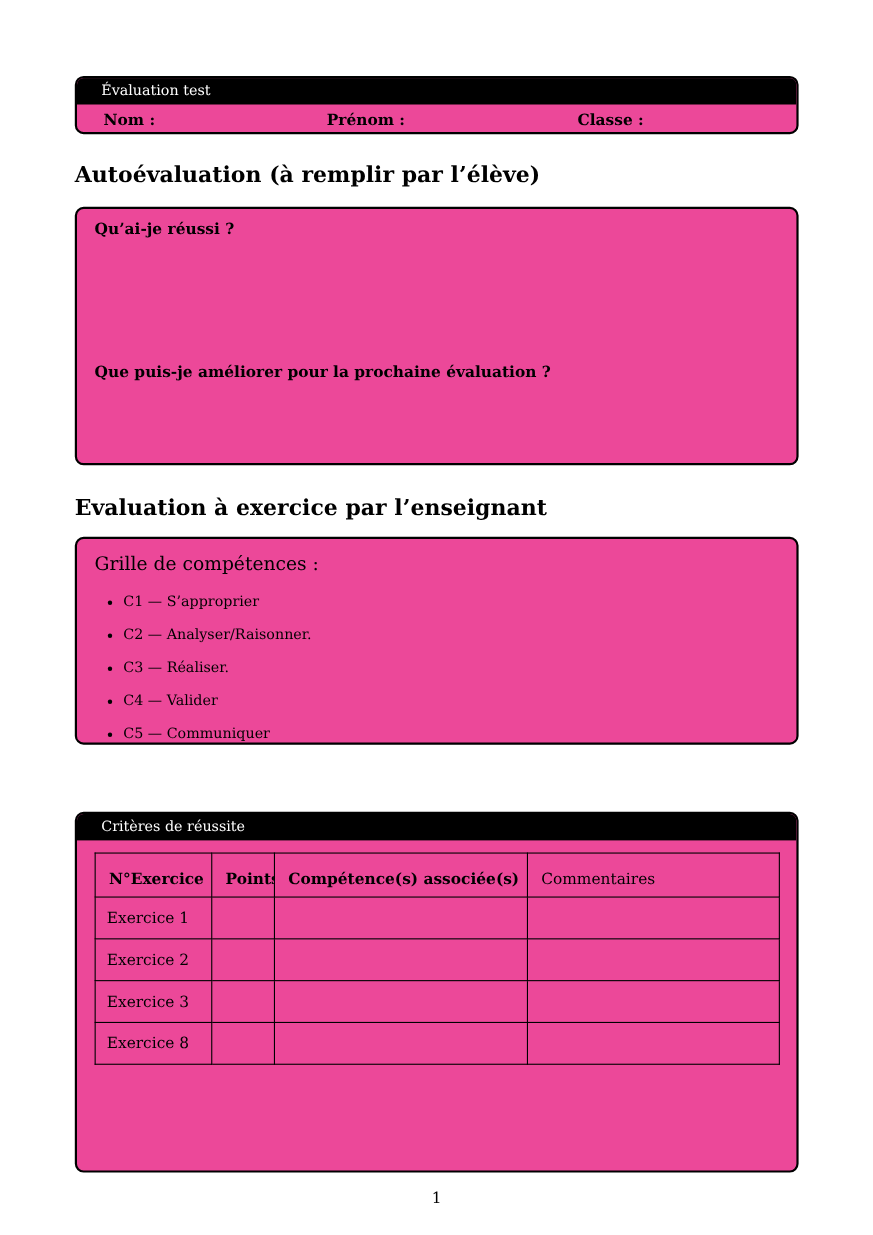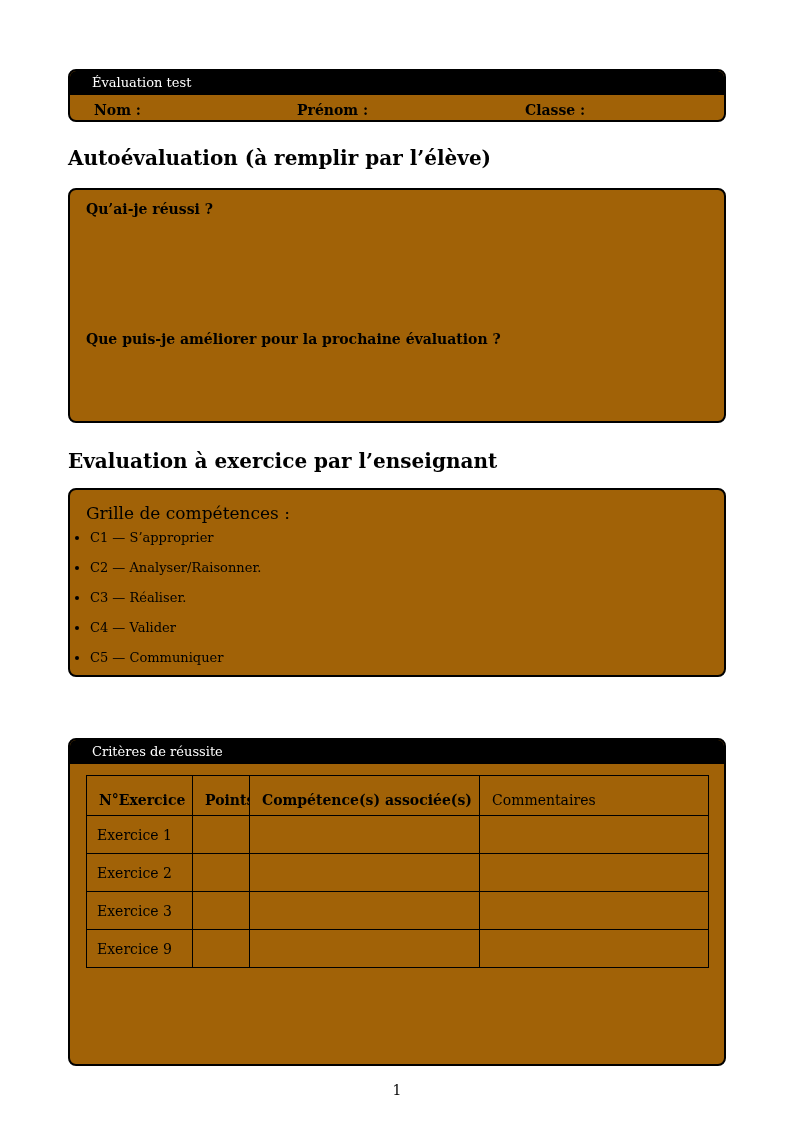--- a/index.html
+++ b/index.html
@@ -8,21 +8,21 @@
     background: #ffffff;
     font-family: "DejaVu Serif", "Liberation Serif", serif;
     color: #000000;
   }
   .page { position: relative; width: 794px; height: 1123px; background: #fff; overflow: hidden; }
 
   
   .rbox {
     position: absolute; left: 68px; width: 658px;
     border: 2px solid #000; border-radius: 8px;
-    box-sizing: border-box; background: #a16207; overflow: hidden;
+    box-sizing: border-box; background: #ec4899; overflow: hidden;
   }
   .box-titlebar {
     background: #000; color: #fff;
     font-size: 13px; height: 24px; line-height: 24px;
     padding-left: 22px; box-sizing: border-box;
   }
 
   
   .header-box { top: 69px; height: 53px; }
   .header-fields { position: relative; height: 29px; }
@@ -50,22 +50,22 @@
     font-weight: bold; font-size: 14px; line-height: 16px; white-space: nowrap;
   }
   .q0 { top: 11px; }
   .q1 { top: 66px; }
   .q2 { top: 141px; }
 
   
   .competences-box { top: 488px; height: 189px; }
   .grid-label { position: absolute; left: 16px; top: 13px; font-size: 17px; }
   .comp-list {
-    position: absolute; left: 0; top: 40px;
-    margin: 0; padding-left: 20px; list-style: disc;
+    position: absolute; left: 0; top: 50px;
+    margin: 0; padding-left: 42px; list-style: disc;
   }
   .comp-list li { font-size: 13px; line-height: 15px; margin-bottom: 15px; }
 
   
   .criteria-box { top: 738px; height: 328px; }
   .bareme-table {
     margin: 11px 0 0 16px;
     border-collapse: collapse; table-layout: fixed; width: 622px;
   }
   .bareme-table th, .bareme-table td {
@@ -150,21 +150,21 @@
           <td></td>
           <td></td>
         </tr>
         <tr>
           <td>Exercice 3</td>
           <td></td>
           <td></td>
           <td></td>
         </tr>
         <tr>
-          <td>Exercice 9</td>
+          <td>Exercice 8</td>
           <td></td>
           <td></td>
           <td></td>
         </tr>
       </tbody>
     </table>
   </div>
 
   <div class="page-number">1</div>
 

